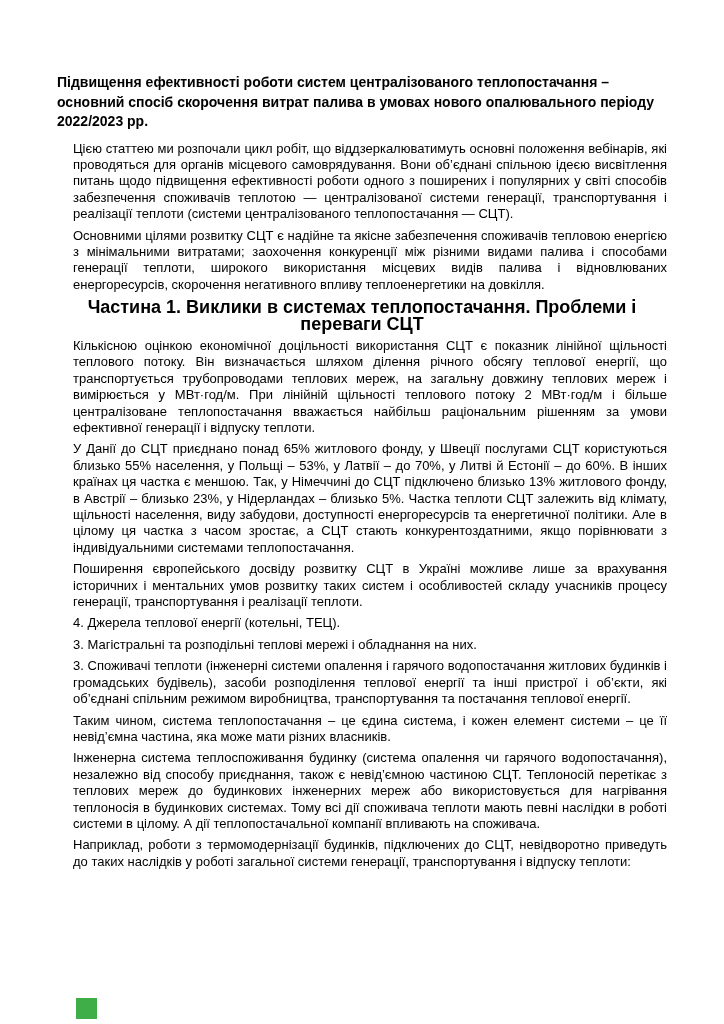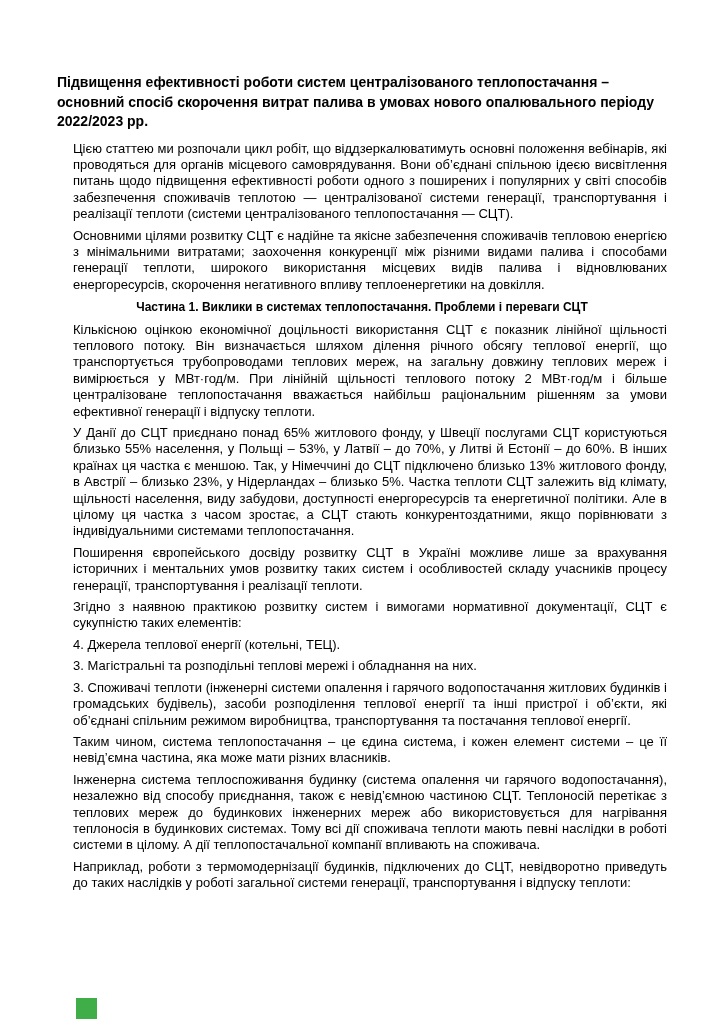--- a/index.html
+++ b/index.html
@@ -24,21 +24,21 @@
     text-align: left;
     margin: 0 0 9px 0;
   }
   .para {
     font-size: 13px;
     line-height: 16.4px;
     text-align: justify;
     margin: 5px 0 5px 16px;
   }
   .section-heading {
-    font-size: 12px;
+    font-size: 18px;
     line-height: 16.4px;
     font-weight: bold;
     text-align: center;
     margin: 6px 0 6px 0;
   }
   .green-marker {
     position: absolute;
     left: 76px;
     top: 998px;
     width: 21px;
@@ -54,21 +54,20 @@
   <h1 class="doc-title">Підвищення ефективності роботи систем централізованого теплопостачання – основний спосіб скорочення витрат палива в умовах нового опалювального періоду 2022/2023 рр.</h1>
 
   <p class="para">Цією статтею ми розпочали цикл робіт, що віддзеркалюватимуть основні положення вебінарів, які проводяться для органів місцевого самоврядування. Вони об’єднані спільною ідеєю висвітлення питань щодо підвищення ефективності роботи одного з поширених і популярних у світі способів забезпечення споживачів теплотою — централізованої системи генерації, транспортування і реалізації теплоти (системи централізованого теплопостачання — СЦТ).</p>
   <p class="para">Основними цілями розвитку СЦТ є надійне та якісне забезпечення споживачів тепловою енергією з мінімальними витратами; заохочення конкуренції між різними видами палива і способами генерації теплоти, широкого використання місцевих видів палива і відновлюваних енергоресурсів, скорочення негативного впливу теплоенергетики на довкілля.</p>
 
   <h2 class="section-heading">Частина 1. Виклики в системах теплопостачання. Проблеми і переваги СЦТ</h2>
 
   <p class="para">Кількісною оцінкою економічної доцільності використання СЦТ є показник лінійної щільності теплового потоку. Він визначається шляхом ділення річного обсягу теплової енергії, що транспортується трубопроводами теплових мереж, на загальну довжину теплових мереж і вимірюється у МВт·год/м. При лінійній щільності теплового потоку 2 МВт·год/м і більше централізоване теплопостачання вважається найбільш раціональним рішенням за умови ефективної генерації і відпуску теплоти.</p>
   <p class="para">У Данії до СЦТ приєднано понад 65% житлового фонду, у Швеції послугами СЦТ користуються близько 55% населення, у Польщі – 53%, у Латвії – до 70%, у Литві й Естонії – до 60%. В інших країнах ця частка є меншою. Так, у Німеччині до СЦТ підключено близько 13% житлового фонду, в Австрії – близько 23%, у Нідерландах – близько 5%. Частка теплоти СЦТ залежить від клімату, щільності населення, виду забудови, доступності енергоресурсів та енергетичної політики. Але в цілому ця частка з часом зростає, а СЦТ стають конкурентоздатними, якщо порівнювати з індивідуальними системами теплопостачання.</p>
   <p class="para">Поширення європейського досвіду розвитку СЦТ в Україні можливе лише за врахування історичних і ментальних умов розвитку таких систем і особливостей складу учасників процесу генерації, транспортування і реалізації теплоти.</p>
-  <p class="para">Згідно з наявною практикою розвитку систем і вимогами нормативної документації, СЦТ є сукупністю таких елементів:</p>
   <p class="para">4. Джерела теплової енергії (котельні, ТЕЦ).</p>
   <p class="para">3. Магістральні та розподільні теплові мережі і обладнання на них.</p>
   <p class="para">3. Споживачі теплоти (інженерні системи опалення і гарячого водопостачання житлових будинків і громадських будівель), засоби розподілення теплової енергії та інші пристрої і об’єкти, які об’єднані спільним режимом виробництва, транспортування та постачання теплової енергії.</p>
   <p class="para">Таким чином, система теплопостачання – це єдина система, і кожен елемент системи – це її невід’ємна частина, яка може мати різних власників.</p>
   <p class="para">Інженерна система теплоспоживання будинку (система опалення чи гарячого водопостачання), незалежно від способу приєднання, також є невід’ємною частиною СЦТ. Теплоносій перетікає з теплових мереж до будинкових інженерних мереж або використовується для нагрівання теплоносія в будинкових системах. Тому всі дії споживача теплоти мають певні наслідки в роботі системи в цілому. А дії теплопостачальної компанії впливають на споживача.</p>
   <p class="para">Наприклад, роботи з термомодернізації будинків, підключених до СЦТ, невідворотно приведуть до таких наслідків у роботі загальної системи генерації, транспортування і відпуску теплоти:</p>
 
   <div class="green-marker" style="background-color: rgb(63, 174, 73);"></div>
 
 </div>

